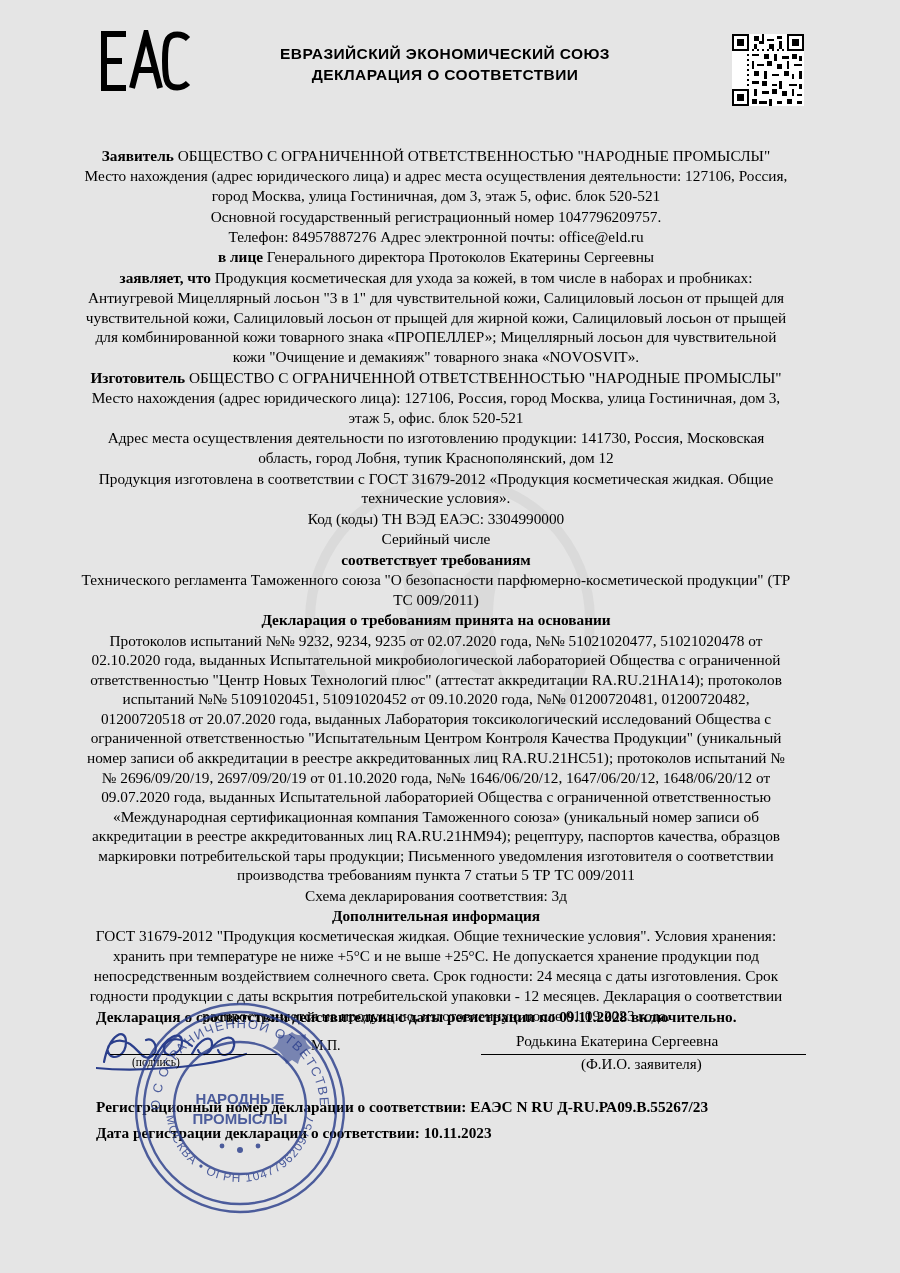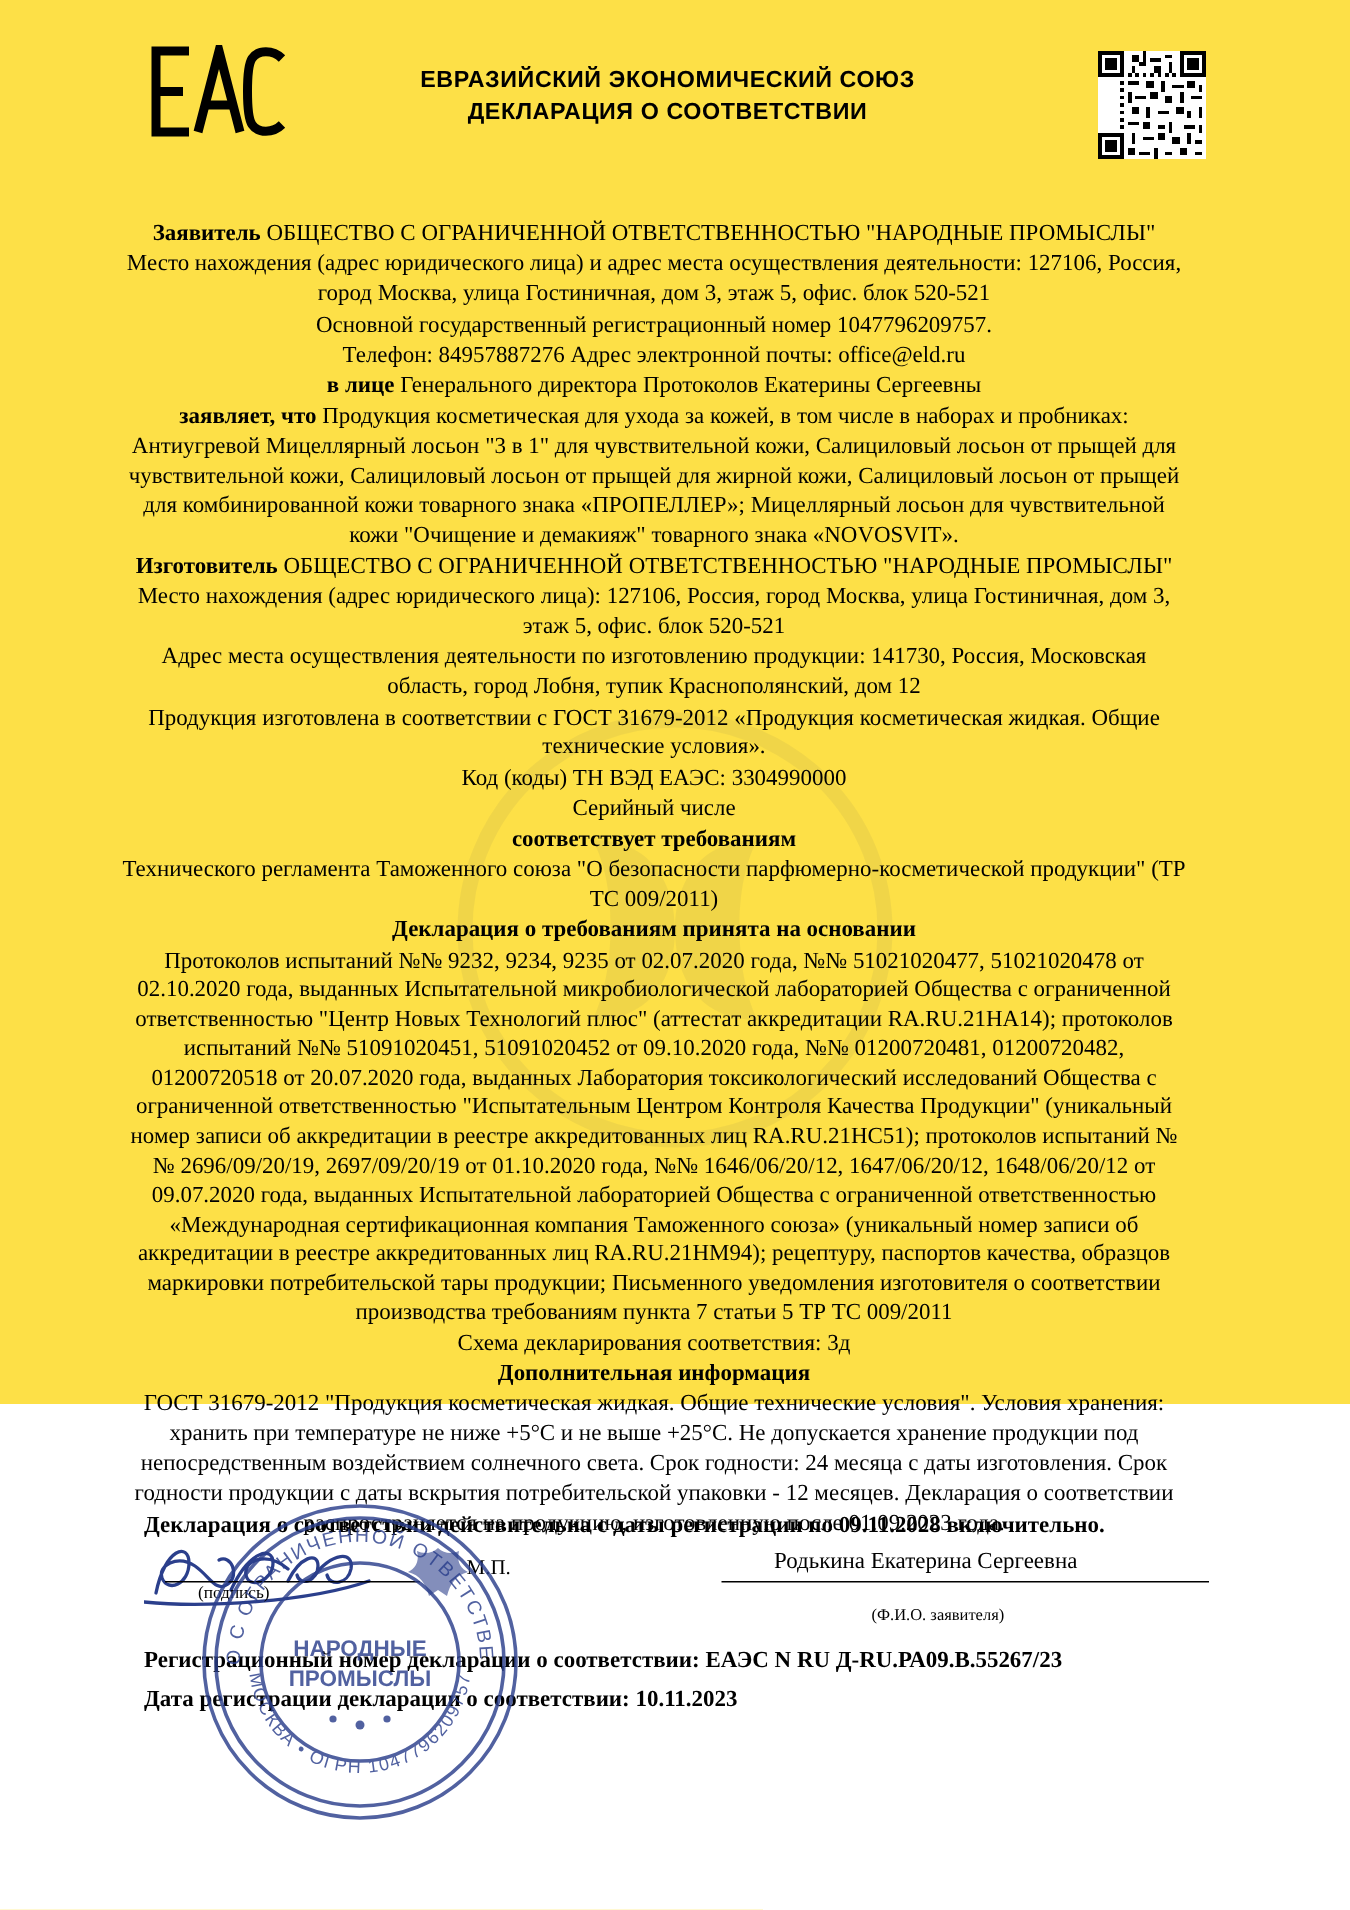--- a/index.html
+++ b/index.html
@@ -11,22 +11,22 @@
     width: 900px;
     height: 1273px;
     position: relative;
     font-family: "Liberation Serif", serif;
     color: #000;
     overflow: hidden;
   }
   .page {
     position: relative;
     width: 900px;
-    height: 936px;
-    background: #fde047;
+    height: 1273px;
+    background: #e5e5e5;
   }
 
   
   .header {
     position: relative;
     height: 110px;
   }
   .eac-mark {
     position: absolute;
     left: 96px;
@@ -132,22 +132,21 @@
   .sig-name-right {
     position: absolute;
     left: 420px;
     top: 6px;
     font-size: 15.3px;
   }
   .sig-label-right {
     position: absolute;
     left: 485px;
     top: 30px;
-    font-size: 11px;
-    margin-top: 15px;
+    font-size: 15px;
   }
   .reg-num {
     font-weight: bold;
     margin-top: 16px;
   }
   .reg-date {
     font-weight: bold;
     margin-top: 8px;
   }
 

